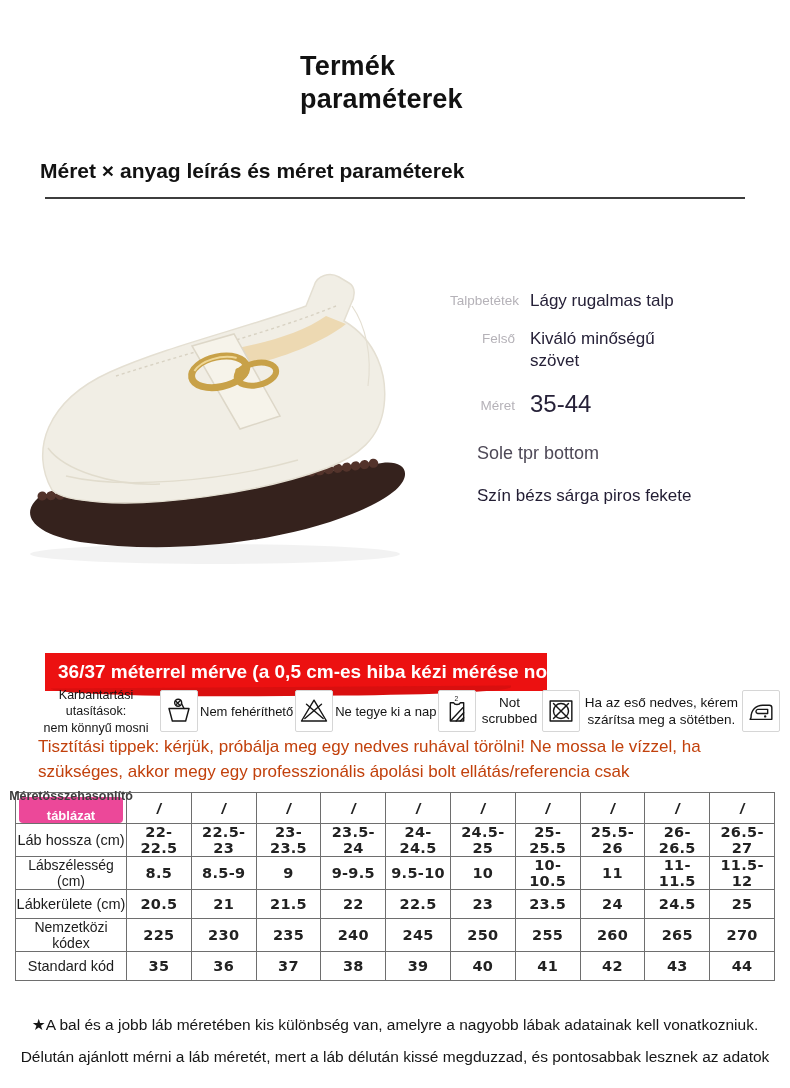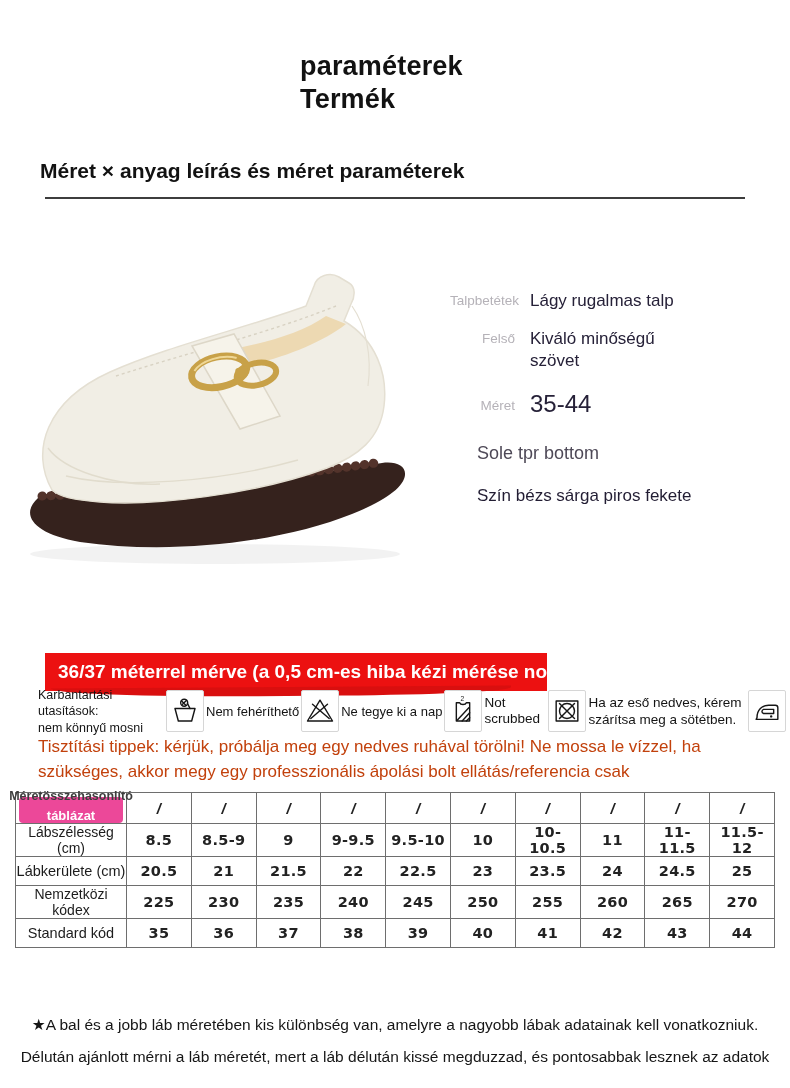--- a/index.html
+++ b/index.html
@@ -27,21 +27,21 @@
   .spec-line.dark{color:#221d33;font-size:17px;margin-top:22px;}
 
   
   .banner{position:absolute;left:45px;top:653px;width:502px;height:38px;background:#ec1111;
           color:#fff;font-size:19px;font-weight:700;line-height:38px;padding-left:13px;
           box-sizing:border-box;white-space:nowrap;}
   .banner::after{content:"";position:absolute;left:6px;right:36px;bottom:-5px;height:9px;
           background:#d90f0f;border-radius:0 0 45% 55% / 0 0 9px 11px;transform:rotate(-.4deg);}
 
   
-  .care{position:absolute;left:38px;top:687px;width:718px;display:flex;align-items:center;}
+  .care{position:absolute;left:32px;top:687px;width:718px;display:flex;align-items:center;text-align:center;}
   .care-intro{width:128px;font-size:12.5px;line-height:1.3;color:#141414;flex:none;}
   .icon-box{width:36px;height:40px;border:1px solid #d6d6d6;border-radius:2px;background:#fff;
             display:flex;align-items:center;justify-content:center;flex:none;}
   .care-label{font-size:13px;color:#141414;margin:0 2px;flex:none;}
   .care-label.two{width:62px;font-size:13.5px;line-height:1.2;}
   .care-label.long{width:158px;font-size:13.5px;line-height:1.3;}
   .icon-box.last{margin-left:auto;}
   .cicon{stroke:#161616;stroke-width:1.7;fill:none;stroke-linecap:round;stroke-linejoin:round;}
 
   
@@ -71,22 +71,22 @@
   .fn{position:absolute;left:0;width:790px;text-align:center;font-size:15.5px;font-weight:500;
       color:#161616;}
   .fn1{top:1016px;} .fn2{top:1048px;}
 </style>
 </head>
 <body>
 
 <div class="page">
 
   <div class="title">
+    <div>Termék</div>
     <div>paraméterek</div>
-    <div>Termék</div>
   </div>
   <div class="subtitle">Méret × anyag leírás és méret paraméterek</div>
   <div class="divider"></div>
 
   <svg class="photo" viewBox="0 0 478 336">
     <ellipse cx="215" cy="308" rx="185" ry="10" fill="rgba(0,0,0,0.05)"></ellipse>
     <path d="M38 252 C20 268 32 288 80 296 C170 309 280 297 352 268 C385 255 404 241 405 229 C406 220 396 215 382 217 C300 230 180 248 95 250 C72 250 50 250 38 252 Z" fill="#35221d"></path>
     <path d="M42 250 C120 247 250 236 382 216" fill="none" stroke="#53332b" stroke-width="9" stroke-dasharray="0.5 8.5" stroke-linecap="round"></path>
     <path d="M52 244 C30 205 46 155 110 126 C168 100 246 82 306 60 L314 40 C317 29 330 26 339 31 L349 37 C356 41 355 51 351 58 L344 75 C376 94 388 128 384 160 C380 193 358 210 327 222 C254 249 152 260 100 256 C74 254 60 251 52 244 Z" fill="#f1eee5" stroke="#e4dfd2" stroke-width="1.5"></path>
     <path d="M326 70 C298 90 248 102 208 106 L222 124 C268 118 318 100 346 78 Z" fill="#edd9b2"></path>
@@ -191,20 +191,33 @@
           <th class="slash">/</th>
           <th class="slash">/</th>
           <th class="slash">/</th>
           <th class="slash">/</th>
           <th class="slash">/</th>
           <th class="slash">/</th>
         </tr>
     </thead>
     <tbody id="sz-body">
         <tr>
+          <td class="rowlabel">Láb hossza (cm)</td>
+          <td class="val">22-22.5</td>
+          <td class="val">22.5-23</td>
+          <td class="val">23-23.5</td>
+          <td class="val">23.5-24</td>
+          <td class="val">24-24.5</td>
+          <td class="val">24.5-25</td>
+          <td class="val">25-25.5</td>
+          <td class="val">25.5-26</td>
+          <td class="val">26-26.5</td>
+          <td class="val">26.5-27</td>
+        </tr>
+        <tr>
           <td class="rowlabel sm">Lábszélesség (cm)</td>
           <td class="val">8.5</td>
           <td class="val">8.5-9</td>
           <td class="val">9</td>
           <td class="val">9-9.5</td>
           <td class="val">9.5-10</td>
           <td class="val">10</td>
           <td class="val">10-10.5</td>
           <td class="val">11</td>
           <td class="val">11-11.5</td>

